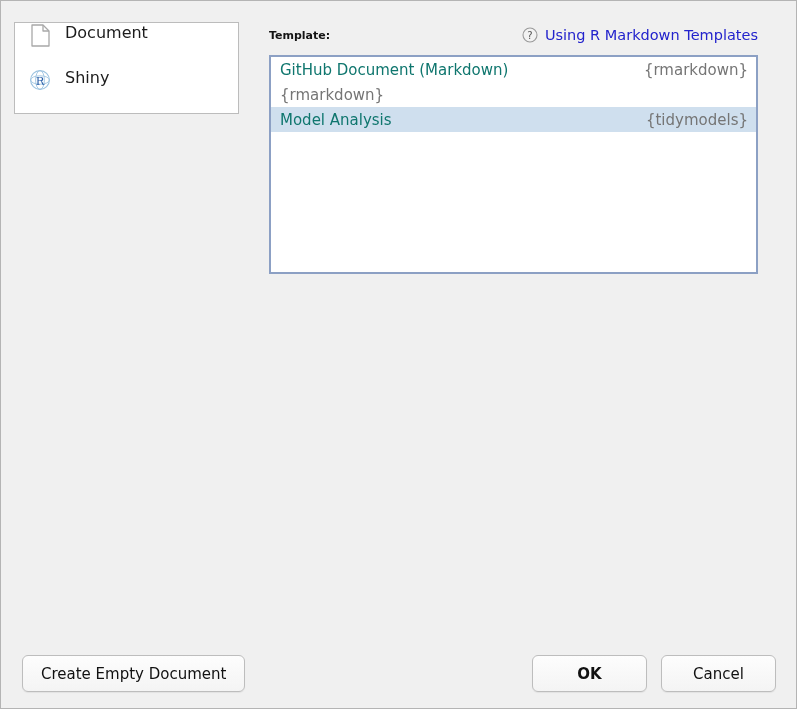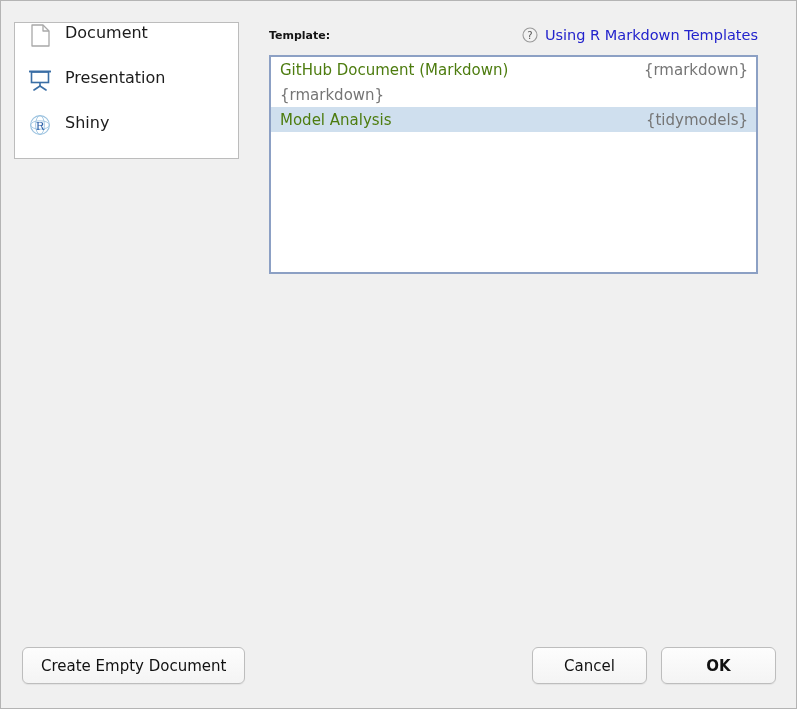--- a/index.html
+++ b/index.html
@@ -137,35 +137,35 @@
     height: 25px;
     padding: 0 8px 0 9px;
     box-sizing: border-box;
     cursor: default;
   }
   .template-row.selected {
     background: #cfdfee;
   }
   .template-name {
     font-size: 15px;
-    color: #4d7c0f;
+    color: #0f766e;
     white-space: nowrap;
   }
   .template-pkg {
     font-size: 15px;
     color: #757575;
     white-space: nowrap;
   }
 
   
   .footer {
     position: absolute;
     left: 0;
     right: 0;
-    bottom: 8px;
+    bottom: 0;
     height: 69px;
     display: flex;
     align-items: center;
     padding: 0 20px 0 21px;
     box-sizing: border-box;
   }
   .btn {
     font-family: "DejaVu Sans", "Liberation Sans", sans-serif;
     font-size: 15px;
     color: #111111;
@@ -202,32 +202,20 @@
       <div class="sidebar-item">
         <span class="sidebar-icon">
           <svg width="19" height="23" viewBox="0 0 19 23">
             <path d="M1 1 h11 l6 6 v15 h-17 z" fill="#ffffff" stroke="#a8a8a8" stroke-width="1.3" stroke-linejoin="round"></path>
             <path d="M12 1 v6 h6" fill="none" stroke="#a8a8a8" stroke-width="1.3" stroke-linejoin="round"></path>
           </svg>
         </span>
         <span class="sidebar-label">Document</span>
       </div>
 
-      <div class="sidebar-item">
-        <span class="sidebar-icon">
-          <svg width="22" height="22" viewBox="0 0 22 22">
-            <rect x="2.5" y="3" width="17" height="10.5" fill="#ffffff" stroke="#3a6ea5" stroke-width="1.6"></rect>
-            <line x1="0.5" y1="2.5" x2="21.5" y2="2.5" stroke="#3a6ea5" stroke-width="1.8" stroke-linecap="round"></line>
-            <line x1="11" y1="13.5" x2="11" y2="17" stroke="#3a6ea5" stroke-width="1.6"></line>
-            <line x1="11" y1="17" x2="5" y2="21" stroke="#3a6ea5" stroke-width="1.6" stroke-linecap="round"></line>
-            <line x1="11" y1="17" x2="17" y2="21" stroke="#3a6ea5" stroke-width="1.6" stroke-linecap="round"></line>
-          </svg>
-        </span>
-        <span class="sidebar-label">Presentation</span>
-      </div>
 
       <div class="sidebar-item">
         <span class="sidebar-icon">
           <svg width="22" height="22" viewBox="0 0 22 22">
             <circle cx="11" cy="11" r="9.4" fill="#ffffff" stroke="#9cc3e0" stroke-width="1.1"></circle>
             <ellipse cx="11" cy="11" rx="4.4" ry="9.4" fill="none" stroke="#9cc3e0" stroke-width="0.9"></ellipse>
             <ellipse cx="11" cy="11" rx="9.4" ry="4.2" fill="none" stroke="#9cc3e0" stroke-width="0.9"></ellipse>
             <text x="11" y="15.6" font-family="'DejaVu Serif', serif" font-size="11.5" fill="#2a5fa8" text-anchor="middle">R</text>
           </svg>
         </span>
@@ -267,19 +255,19 @@
           <span class="template-name">Model Analysis</span>
           <span class="template-pkg">{tidymodels}</span>
         </div>
 
       </div>
     </div>
 
     <div class="footer">
       <button class="btn">Create Empty Document</button>
       <span class="footer-right">
+        <button class="btn btn-default btn-ok">OK</button>
         <button class="btn btn-cancel">Cancel</button>
-        <button class="btn btn-default btn-ok">OK</button>
       </span>
     </div>
 
   </div>
 </div>
 
 </body></html>

